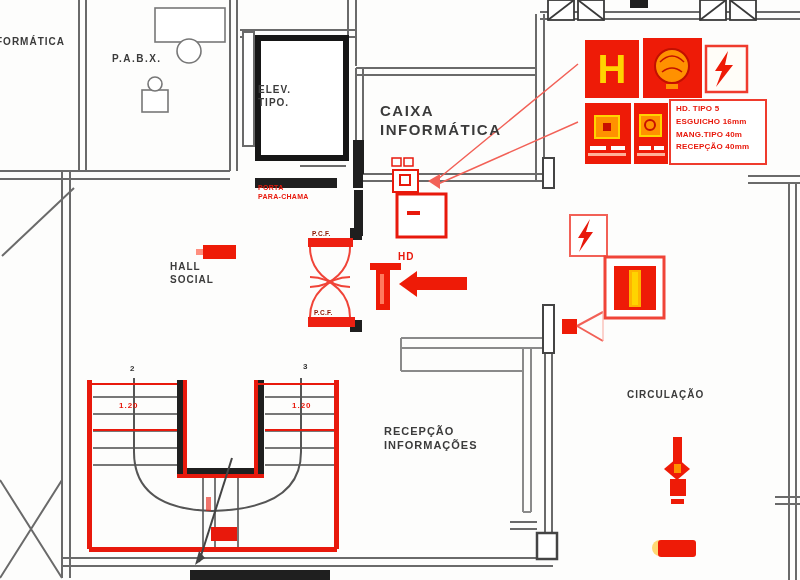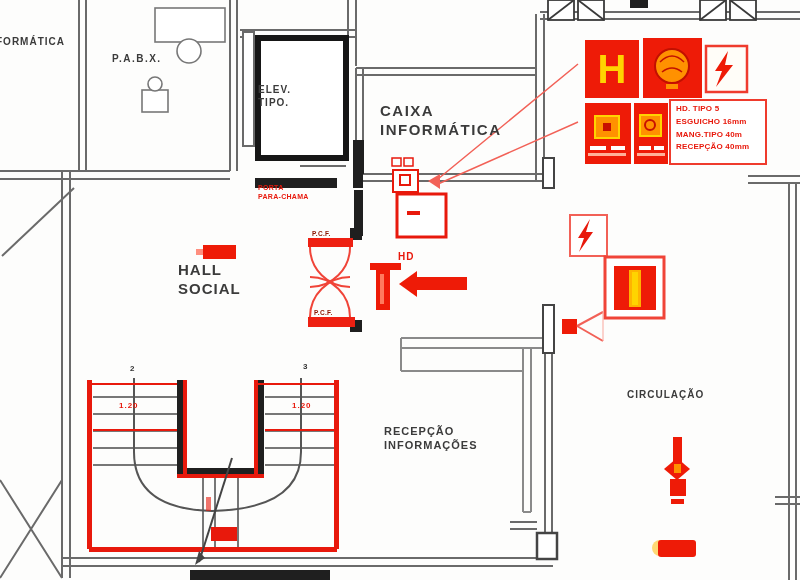--- a/index.html
+++ b/index.html
@@ -249,21 +249,21 @@
 <div class="lbl center red tiny" style="left:258px;top:184px;width:84px;">
   <div>PORTA</div>
   <div>PARA-CHAMA</div>
 </div>
 
 <div class="lbl" style="left:312px;top:230px;font-size:6.5px;color:#8c1500;letter-spacing:0.3px;">P.C.F.</div>
 <div class="lbl" style="left:314px;top:309px;font-size:6.5px;color:#8c1500;letter-spacing:0.3px;">P.C.F.</div>
 
 <div class="lbl red" style="left:398px;top:243px;font-size:10px;letter-spacing:1px;margin-top:8px;">HD</div>
 
-<div class="lbl center" style="left:178px;top:261px;width:62px;font-size:15px;">
+<div class="lbl center" style="left:170px;top:261px;width:62px;font-size:10px;">
   <div>HALL</div>
   <div>SOCIAL</div>
 </div>
 
 <div class="lbl center" style="left:384px;top:425px;width:126px;font-size:11px;">
   <div>RECEPÇÃO</div>
   <div>INFORMAÇÕES</div>
 </div>
 
 <div class="lbl" style="left:627px;top:389px;font-size:10px;">CIRCULAÇÃO</div>

